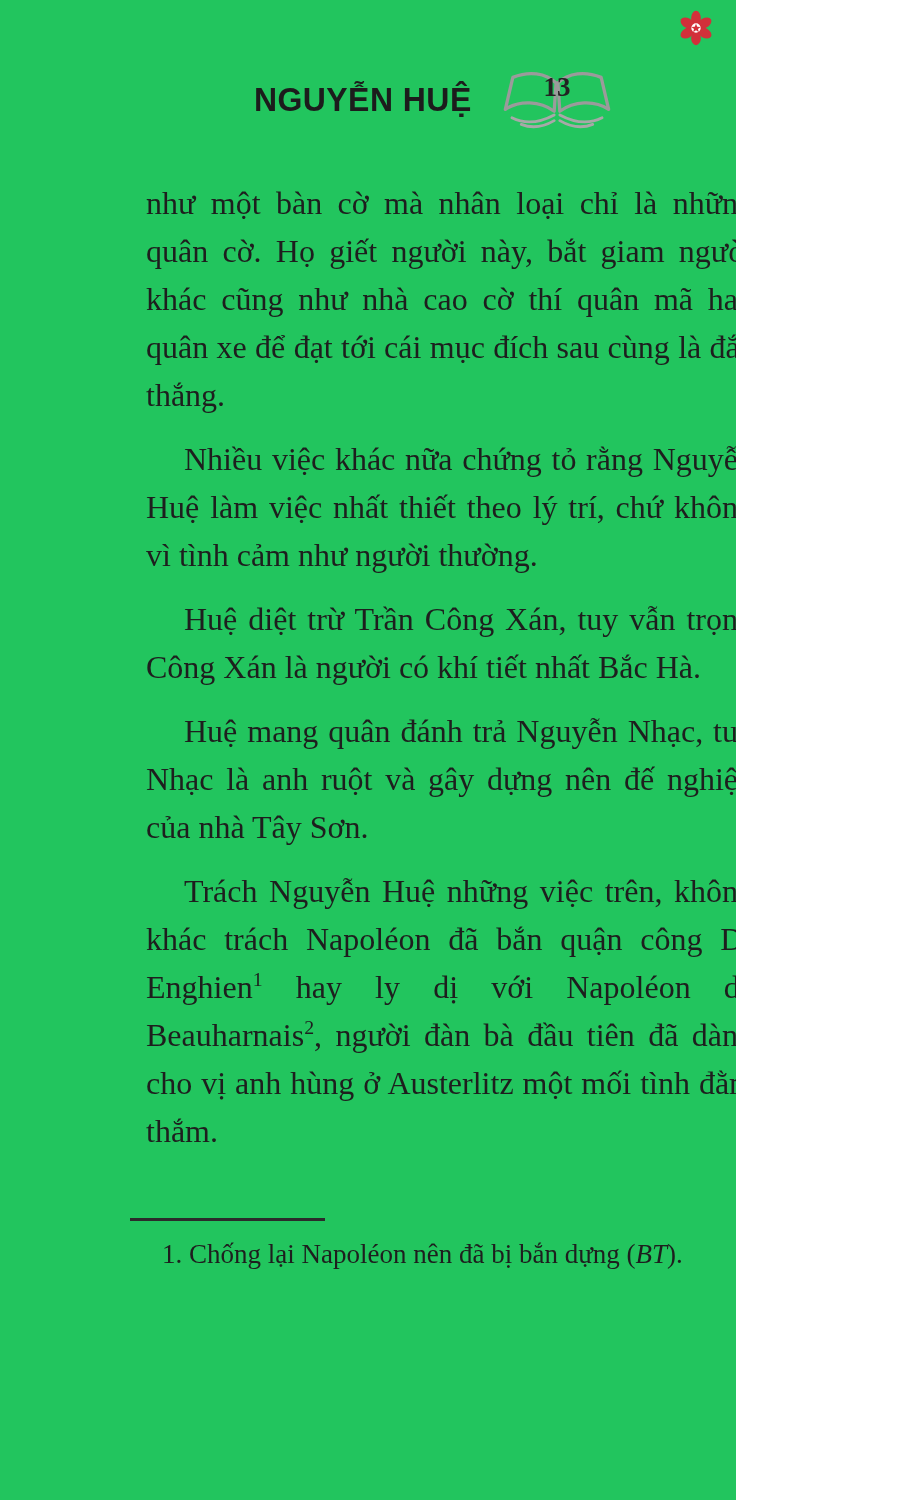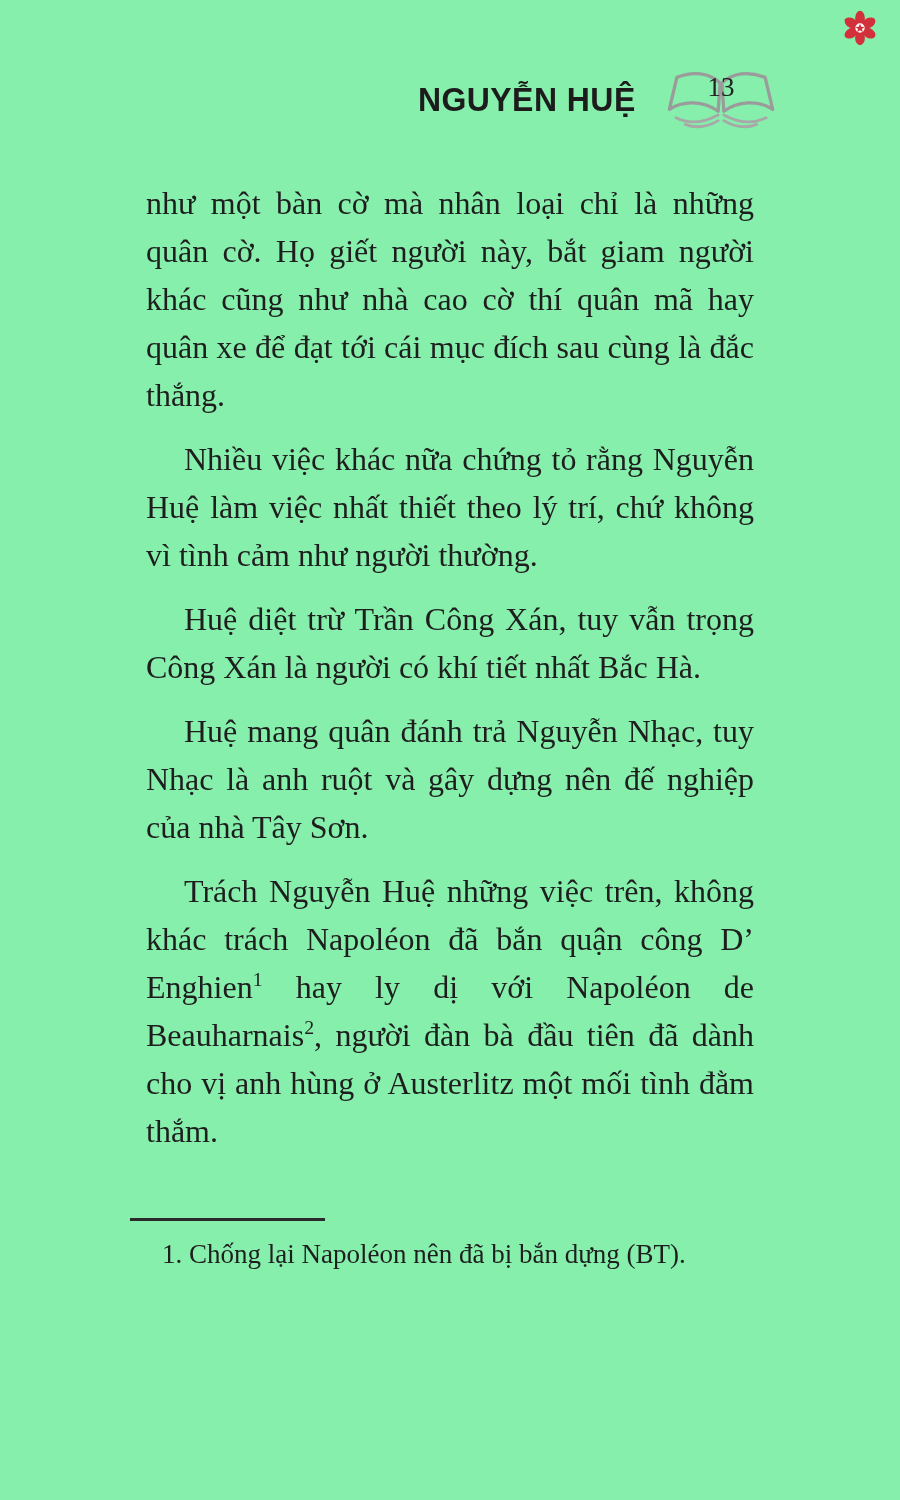--- a/index.html
+++ b/index.html
@@ -1,21 +1,21 @@
 <!DOCTYPE html>
 <html><head>
 <meta charset="utf-8">
 <style>
   * { margin: 0; padding: 0; box-sizing: border-box; }
   html, body { background: #ffffff; }
   .page {
     position: relative;
-    width: 900px;
+    width: 736px;
     height: 1500px;
-    background: #86efac;
+    background: #22c55e;
     overflow: hidden;
     font-family: "Liberation Serif", "DejaVu Serif", serif;
     color: #1e1e1e;
   }
 
   
   .corner-icon {
     position: absolute;
     top: 8px;
     right: 22px;
@@ -46,21 +46,21 @@
     white-space: nowrap;
   }
   .book-badge { position: relative; width: 114px; height: 62px; }
   .book-badge svg { position: absolute; inset: 0; }
   .page-number {
     position: absolute;
     top: 4px;
     left: 0;
     width: 100%;
     text-align: center;
-    font-weight: 400;
+    font-weight: 700;
     font-size: 27px;
     color: #222222;
   }
 
   
   .body-text {
     position: absolute;
     top: 163px;
     left: 130px;
     width: 640px;
@@ -88,21 +88,21 @@
     border: 0;
     border-top: 3px solid #2b2b2b;
     margin: 0 0 12px 0;
   }
   .footnote-section p {
     font-size: 27px;
     line-height: 43px;
     text-align: justify;
     text-indent: 32px;
   }
-  .fn-italic { }
+  .fn-italic { font-style: italic; }
 </style>
 </head>
 <body>
 
 <div class="page">
 
   <div class="corner-icon">
     <svg viewBox="0 0 40 40" width="36" height="40" aria-hidden="true">
       <g fill="#d2303a">
         <ellipse cx="20" cy="9" rx="5.4" ry="8.2"></ellipse>

